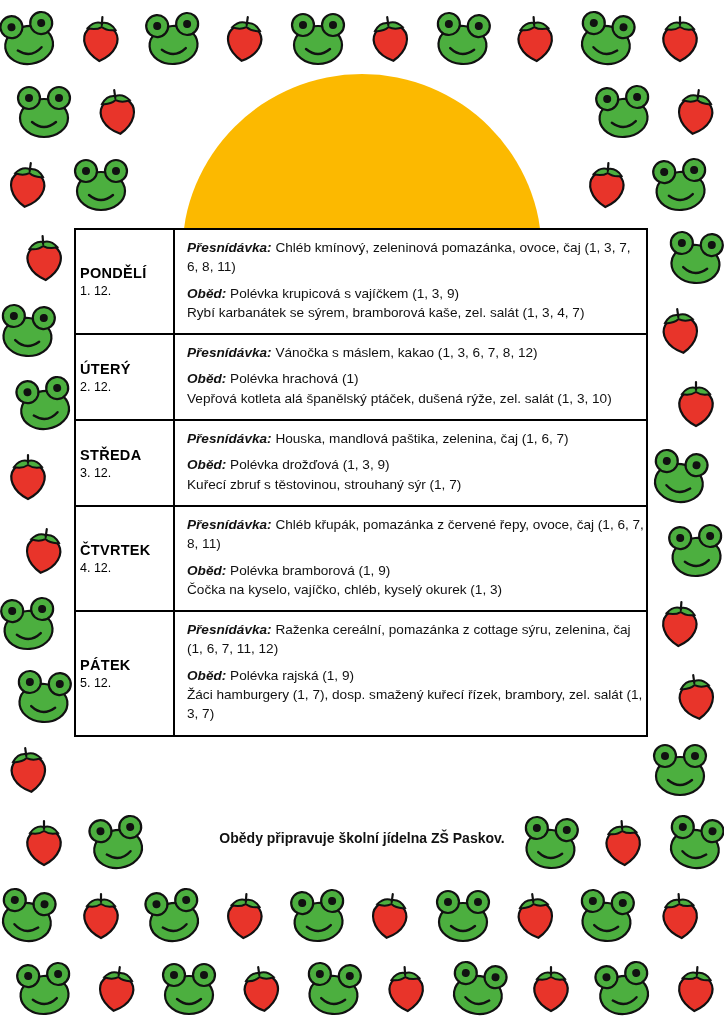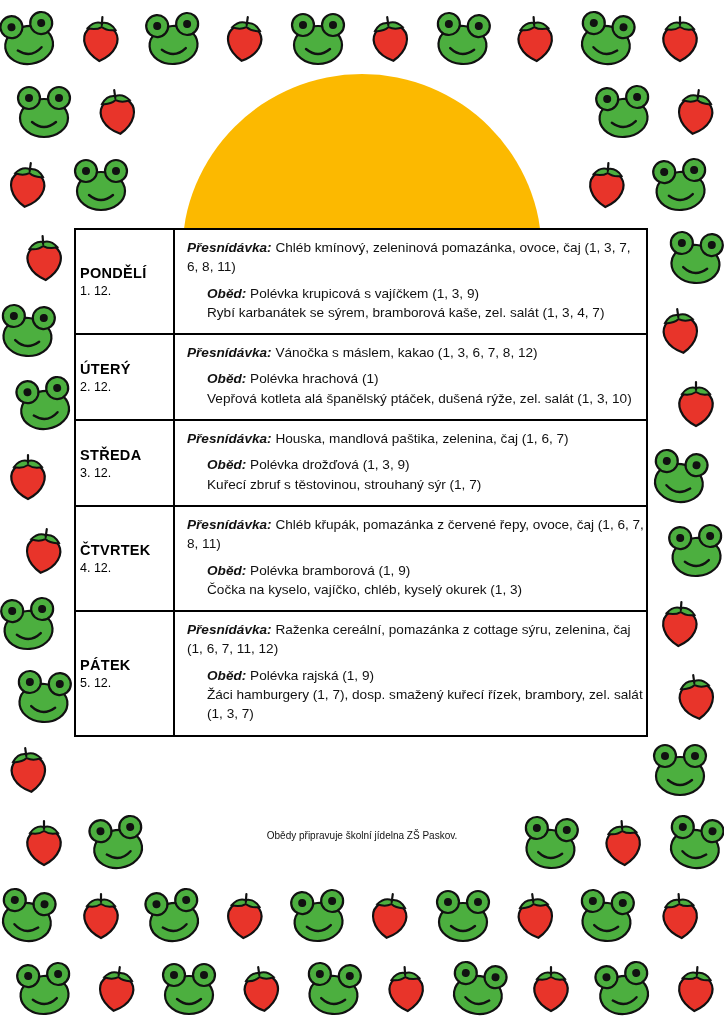--- a/index.html
+++ b/index.html
@@ -106,37 +106,37 @@
     margin-top: 3px;
   }
   td.meals {
     padding: 8px 2px 9px 12px;
     vertical-align: top;
     font-size: 13.6px;
     line-height: 1.42;
     color: #111;
   }
   .meal-block { margin: 0 0 2px 0; }
-  .meal-block + .meal-block { margin-top: 7px; margin-left: 20px; }
+  .meal-block + .meal-block { margin-top: 7px; }
   .meal-label {
     font-weight: bold;
     font-style: italic;
   }
   .meal-text { }
 
   
   .footer {
     position: absolute;
     left: 0;
     top: 830px;
     width: 724px;
     text-align: center;
     z-index: 3;
-    font-size: 10px;
-    font-weight: normal;
+    font-size: 14px;
+    font-weight: bold;
     color: #111;
   }
 </style>
 </head>
 <body>
 
 <div id="bg-pattern">
     <div class="deco" style="left: -3.8px; top: 4.57143px; transform: rotate(-8deg);"><svg xmlns="http://www.w3.org/2000/svg" viewBox="0 0 64 64" width="64" height="64">
         <g>
           <ellipse cx="32" cy="40" rx="24" ry="19" fill="#4caf3f" stroke="#111" stroke-width="2.2"></ellipse>

